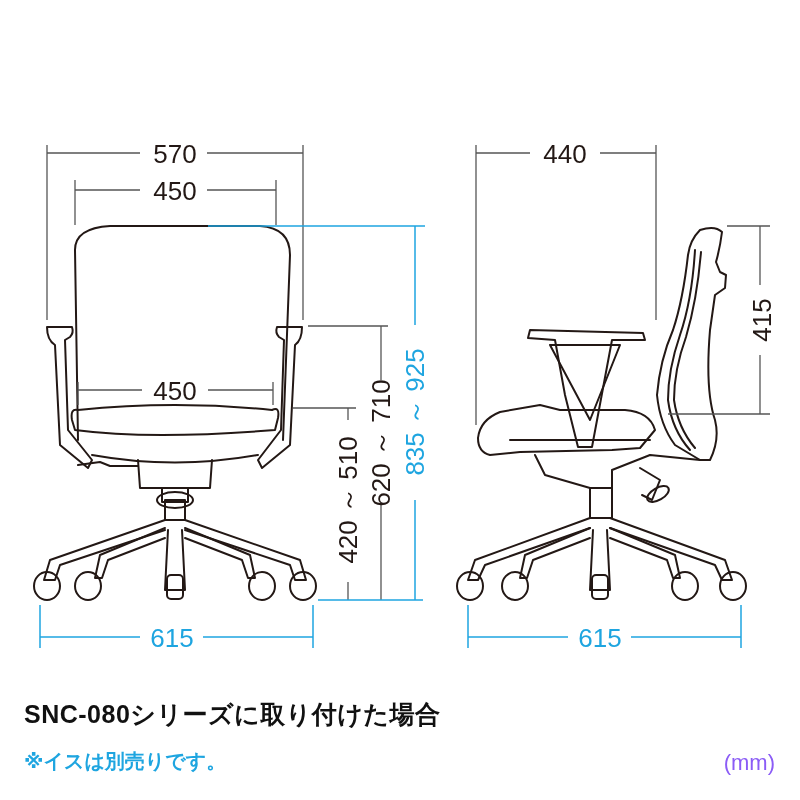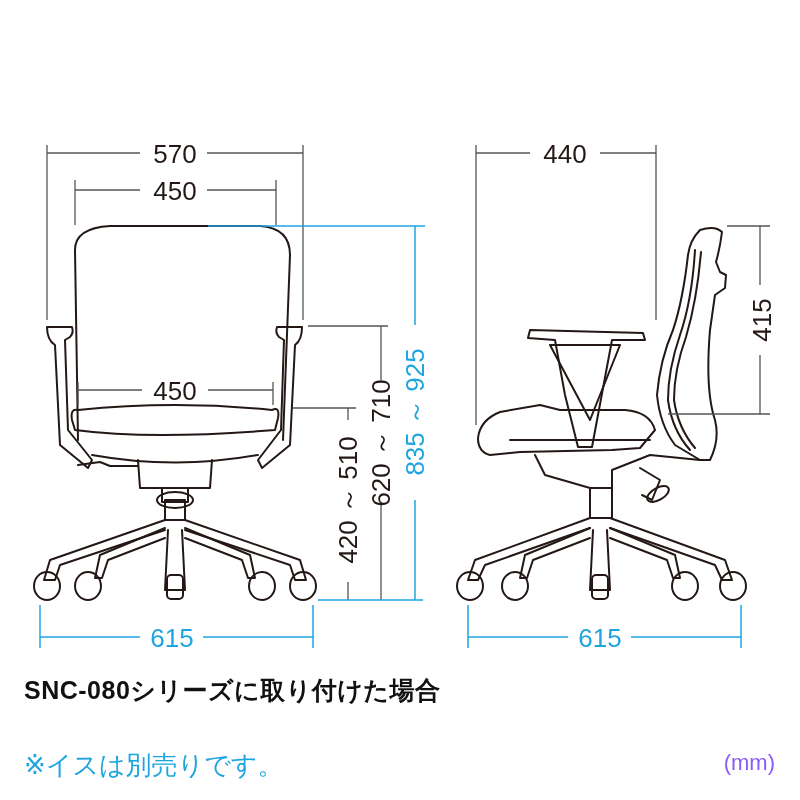--- a/index.html
+++ b/index.html
@@ -2,22 +2,22 @@
 <html><head>
 <meta charset="utf-8">
 <style>
   html, body { margin: 0; padding: 0; background: #ffffff; }
   body { width: 800px; height: 800px; position: relative; overflow: hidden;
          font-family: "Liberation Sans", "DejaVu Sans", sans-serif; }
   #stage { position: absolute; left: 0; top: 0; width: 800px; height: 800px; }
   .dim-text { font-family: "Liberation Sans", "DejaVu Sans", sans-serif; font-size: 26px; }
   .lbl-black { fill: #231815; }
   .lbl-blue { fill: #1ea5e0; }
-  .caption { position: absolute; left: 24px; top: 674px; font-size: 25px; font-weight: bold; color: #111111; letter-spacing: 0.5px; }
-  .note { position: absolute; left: 24px; top: 748px; font-size: 26px; font-weight: normal; color: #1ea5e0; }
+  .caption { position: absolute; left: 24px; top: 698px; font-size: 25px; font-weight: bold; color: #111111; letter-spacing: 0.5px; }
+  .note { position: absolute; left: 24px; top: 748px; font-size: 20px; font-weight: bold; color: #1ea5e0; }
   .unit { position: absolute; right: 25px; top: 750px; font-size: 22px; color: #8b5cf6; }
 </style>
 </head>
 <body>
 
 <svg id="stage" viewBox="0 0 800 800" xmlns="http://www.w3.org/2000/svg">
 
   <g fill="none" stroke="#231815" stroke-width="2" stroke-linejoin="round" stroke-linecap="round">
 
     <path d="M78,440 L75,250 Q75,228 110,226 L260,226 Q290,228 290,255 L283,440"></path>

